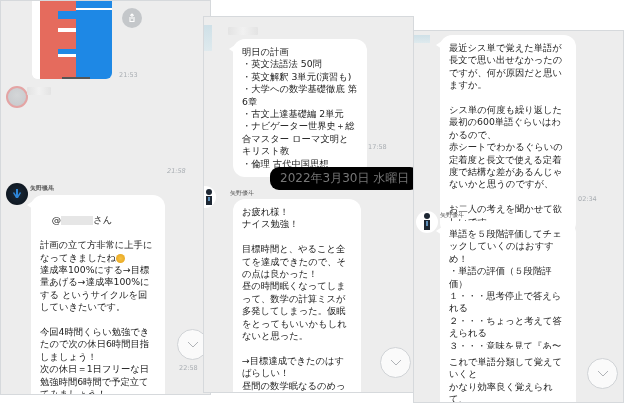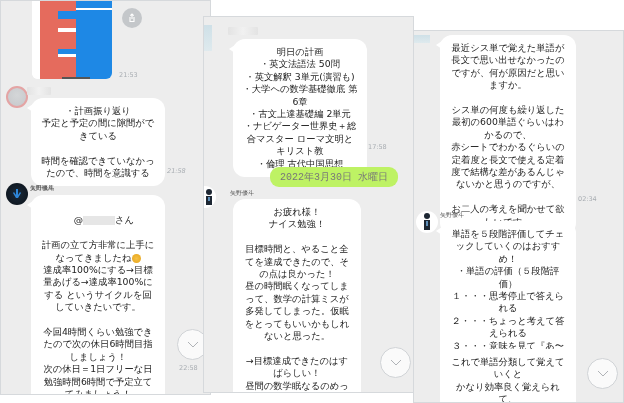--- a/index.html
+++ b/index.html
@@ -4,21 +4,20 @@
 <style>
   * { box-sizing: border-box; margin: 0; padding: 0; }
   html, body { width: 624px; height: 403px; background: #ffffff; overflow: hidden; }
   body { position: relative; font-family: "DejaVu Sans", "Liberation Sans", sans-serif; }
 
   .panel {
     position: absolute;
     background: #ededed;
     border: 1px solid #d6d9dc;
     overflow: hidden;
-    text-align: center;
   }
   #panel-1 { left: 0; top: 0; width: 211px; height: 395px; z-index: 1; }
   #panel-2 { left: 203px; top: 16px; width: 211px; height: 377px; z-index: 2; }
   #panel-3 { left: 413px; top: 30px; width: 211px; height: 373px; z-index: 3; }
   .bubble {
     position: absolute;
     background: #ffffff;
     border-radius: 12px;
     padding: 7px 9px;
     font-size: 9.3px;
@@ -81,27 +80,26 @@
     position: absolute;
     width: 20px; height: 20px;
     border-radius: 50%;
     background: #c4c7ca;
     display: flex; align-items: center; justify-content: center;
     cursor: pointer;
   }
 
   .date-pill {
     position: absolute;
-    background: #bef264;
+    background: #000000;
     border-radius: 9px;
-    font-size: 10px;
+    font-size: 12px;
     color: #777;
     padding: 3px 10px;
     white-space: nowrap;
-    font-family: Liberation Mono, monospace;
   }
 
   
   .chart-img {
     position: absolute;
     left: 31px; top: 0;
     width: 80px; height: 78px;
     background: #ffffff;
     border-radius: 0 0 6px 6px;
     overflow: hidden;
@@ -144,24 +142,20 @@
   <div class="share-btn" style="left:121px;top:7px;">
     <svg width="10" height="10" viewBox="0 0 10 10">
         <path d="M3 4 L3 8.5 L7 8.5 L7 4" fill="none" stroke="#fff" stroke-width="1.1"></path>
         <path d="M5 1 L5 6 M3.3 2.7 L5 1 L6.7 2.7" fill="none" stroke="#fff" stroke-width="1.1"></path>
       </svg>
   </div>
   <span class="time" style="left:118px;top:70px;">21:53</span>
 
   <div class="avatar avatar-blur" style="left:5px;top:85px;"></div>
   <div class="sender-blur" style="left:26px;top:86px;width:24px;"></div>
-  <div class="bubble tail" style="left:30px;top:97px;width:134px;">・計画振り返り
-予定と予定の間に隙間ができている
-
-時間を確認できていなかったので、時間を意識する</div>
   <span class="time" style="left:166px;top:166px;font-style:italic;">21:58</span>
 
   <div class="avatar avatar-dark" style="left:5px;top:182px;">
     <svg width="22" height="22" viewBox="0 0 22 22">
         <path d="M10 6 L12 6 L12 12 L14 9 L15 10 L12 15 L10 15 L7 10 L8 9 L10 12 Z" fill="#2e86d8"></path>
       </svg>
   </div>
   <span class="sender" style="left:29px;top:183px;">矢野優斗</span>
   <span class="sender" style="left:29px;top:183px;">太田颯馬</span>
   <div class="bubble tail" style="left:30px;top:194px;width:134px;">

